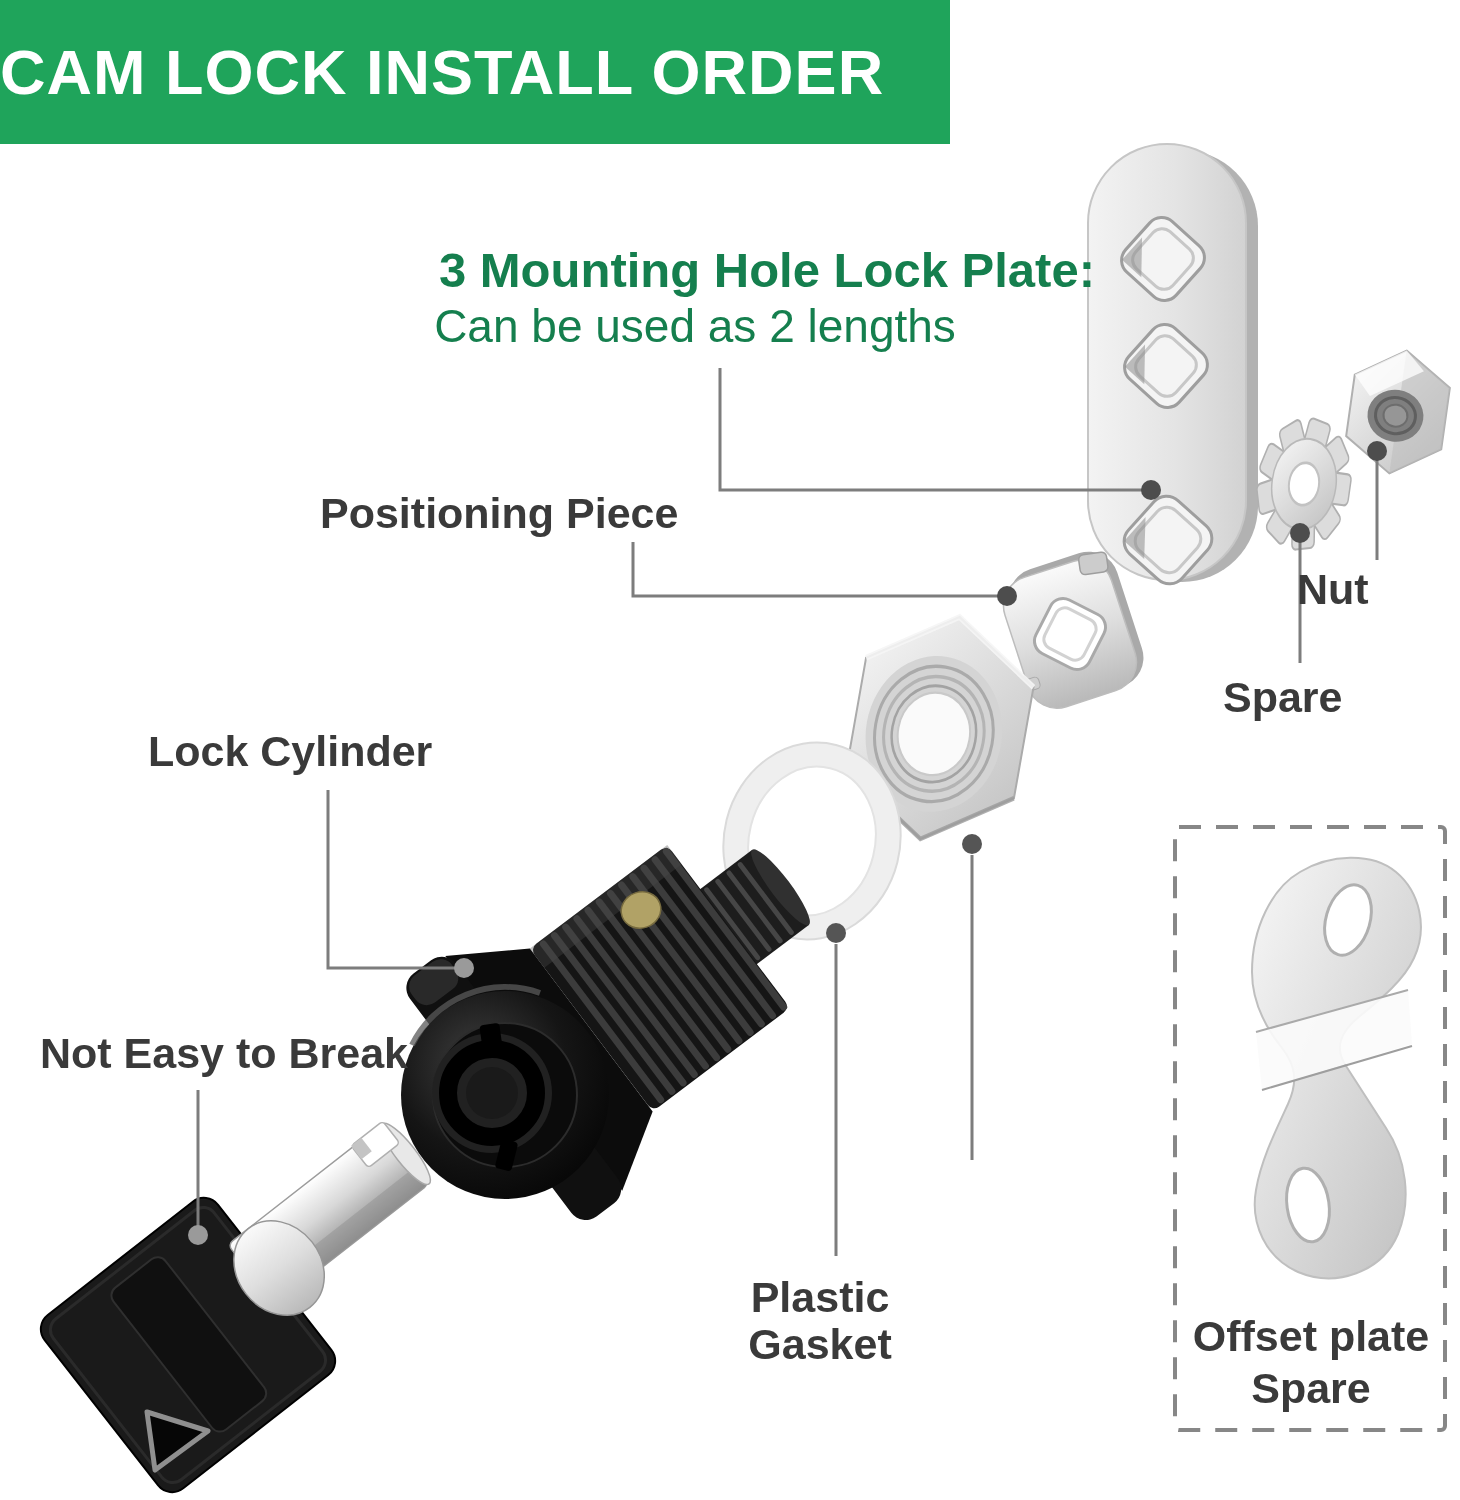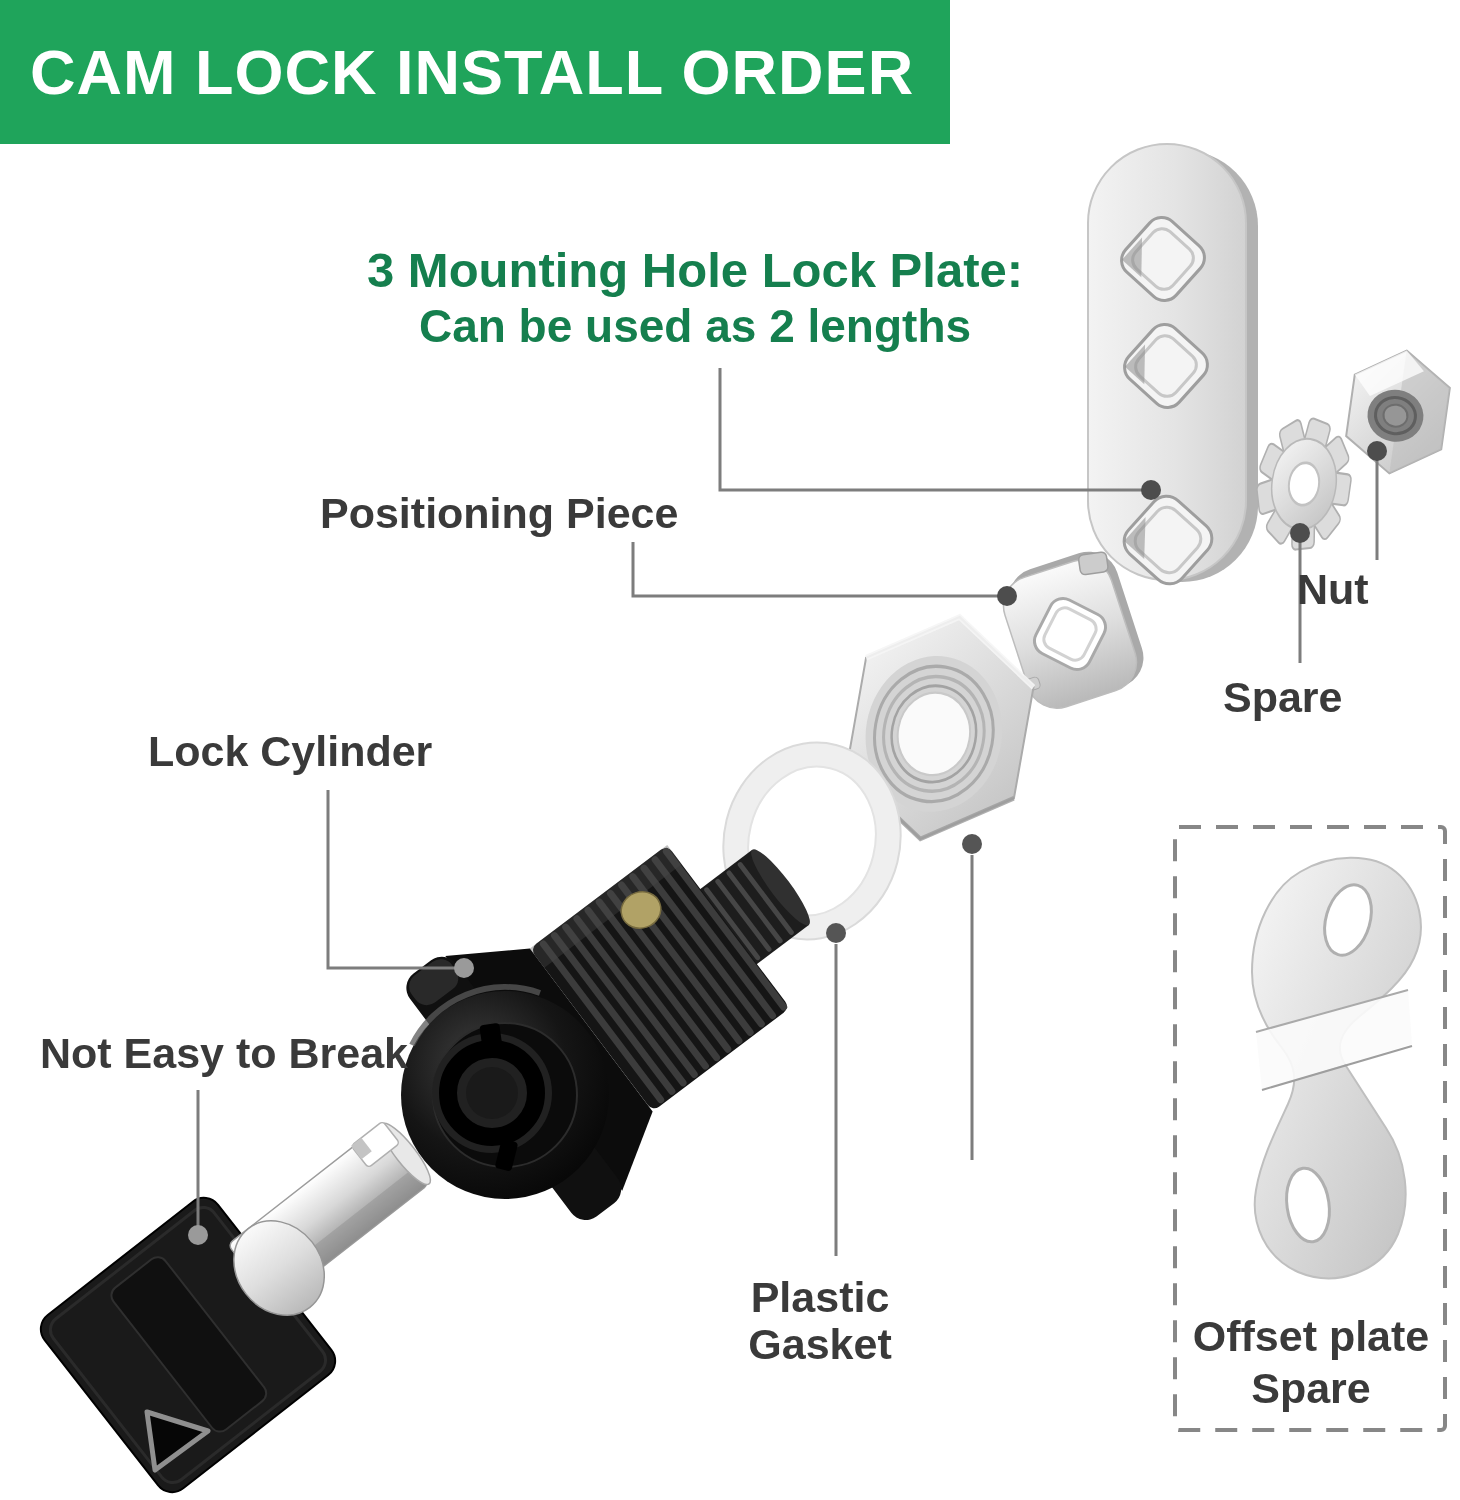--- a/index.html
+++ b/index.html
@@ -8,27 +8,27 @@
     font-family:"Liberation Sans", sans-serif;
   }
   .abs{position:absolute;}
   #diagram-svg{position:absolute;left:0;top:0;width:1460px;height:1500px;}
   .banner{
     left:0;top:0;width:950px;height:144px;background:#1fa45b;
     display:flex;align-items:center;
   }
   .banner-title{
     color:#ffffff;font-weight:bold;font-size:63px;letter-spacing:1px;
-    padding-left:30px;white-space:nowrap;
+    white-space:nowrap;
   }
   .heading{
     left:295px;top:243px;width:800px;text-align:center;color:#157f4e;line-height:1.12;
   }
-  .heading-line1{font-size:49px;font-weight:bold;}
-  .heading-line2{font-size:46px;font-weight:bold;margin-top:3px;}
+  .heading-line1{font-size:49px;font-weight:bold;text-align:right;}
+  .heading-line2{font-size:46px;font-weight:normal;margin-top:3px;}
   .part-label{
     color:#3a3a3a;font-weight:bold;font-size:43px;white-space:nowrap;line-height:1.1;
   }
   .label-positioning{left:320px;top:490px;}
   .label-nut{left:1297px;top:566px;}
   .label-washer{left:1223px;top:674px;}
   .label-lock-cylinder{left:148px;top:728px;}
   .label-not-easy{left:40px;top:1030px;}
   .label-anti-slip{left:840px;top:1164px;width:222px;text-align:right;}
   .label-plastic{left:728px;top:1274px;width:184px;text-align:center;}

